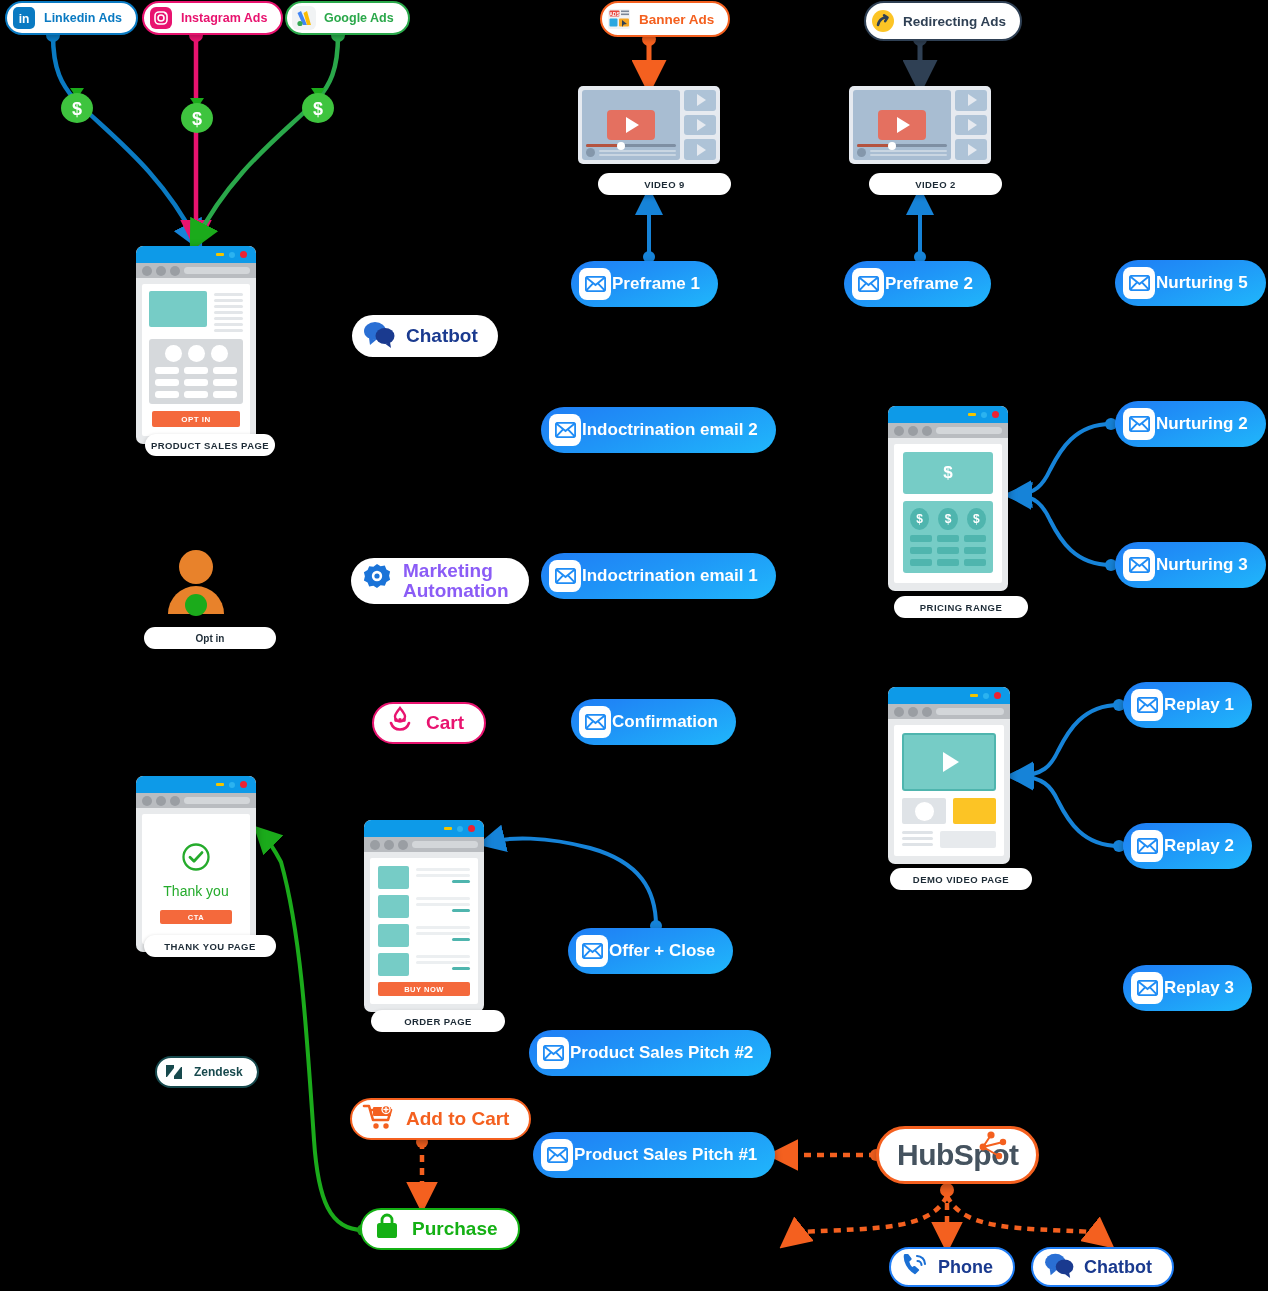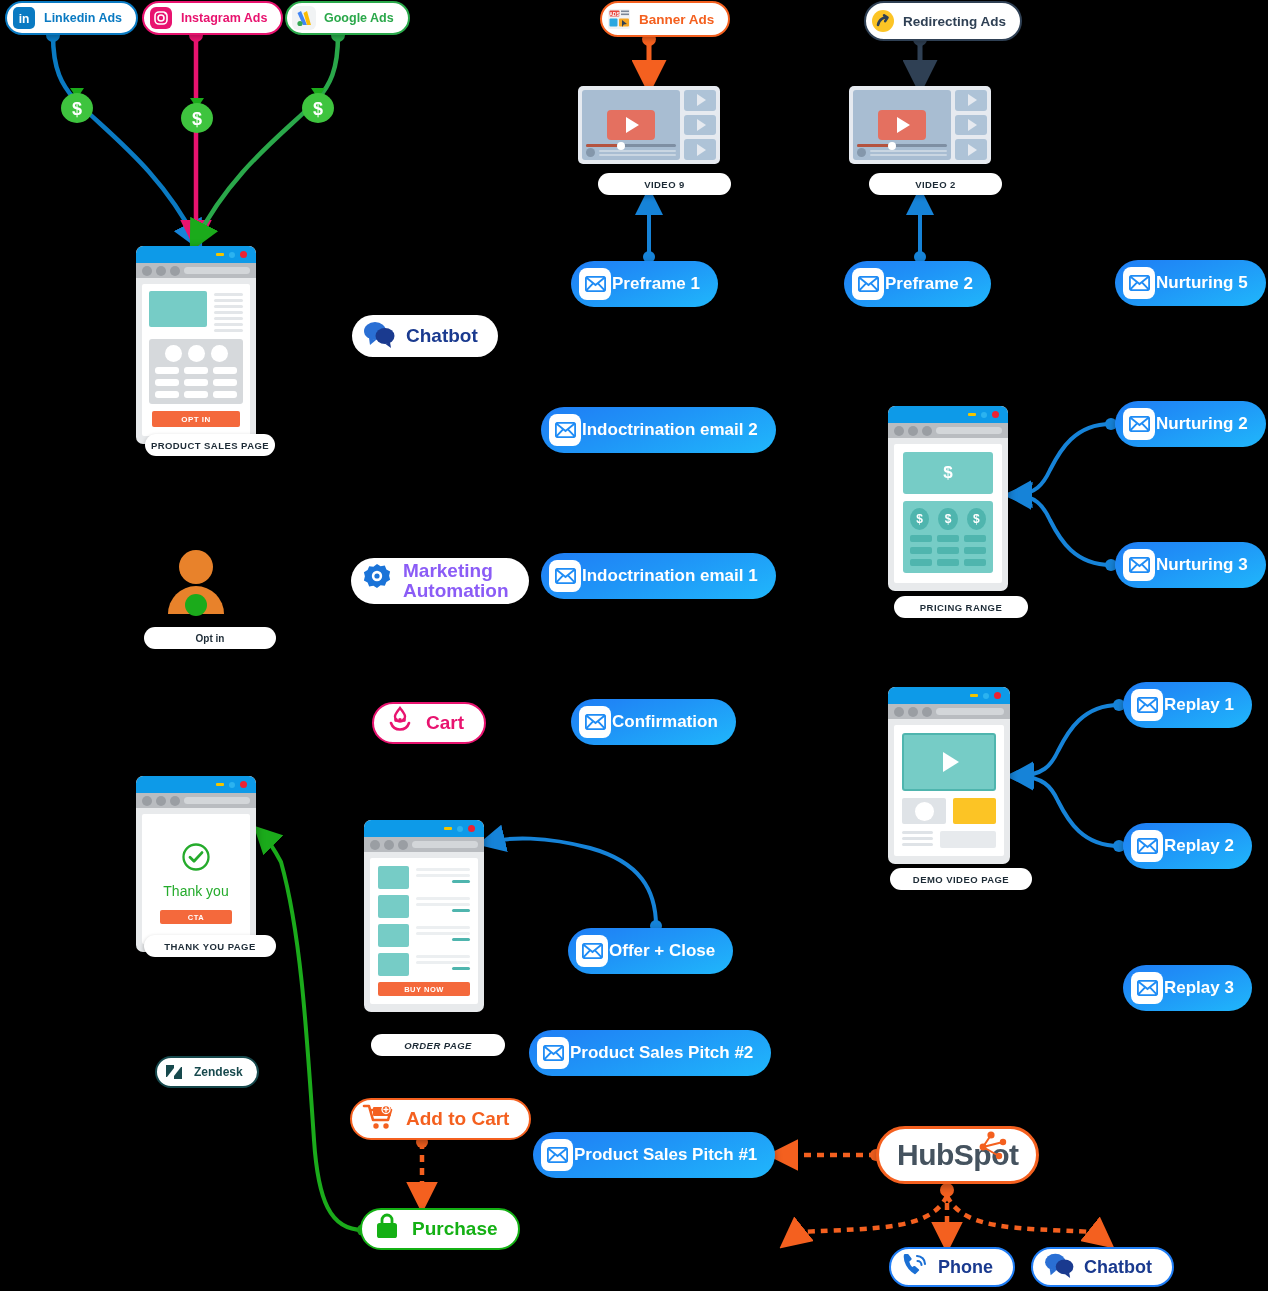--- a/index.html
+++ b/index.html
@@ -727,21 +727,21 @@
           <div class="op-thumb"></div>
           <div class="op-lines">
             <i></i>
             <i></i>
             <b></b>
           </div>
         </div>
     <div class="op-cta">BUY NOW</div>
   </div>
 </div>
-<div class="node tag" style="left:371px;top:1034px;width:106px;font-style:italic;">ORDER PAGE</div>
+<div class="node tag" style="left:371px;top:1010px;width:106px;">ORDER PAGE</div>
 
 <div class="node pill chip" style="left:155px;top:1056px;border-color:#17494d;height:32px;">
   <span class="ico">
     <svg width="22" height="22" viewBox="0 0 22 22">
           <path d="M3 4 h8 v3 L4 16 H3z" fill="#17494d"></path>
           <path d="M19 18 h-8 v-3 l7-9 h1z" fill="#17494d"></path>
         </svg>
   </span>
   <span class="lbl" style="color:#17494d;font-size:12px;">Zendesk</span>
 </div>

